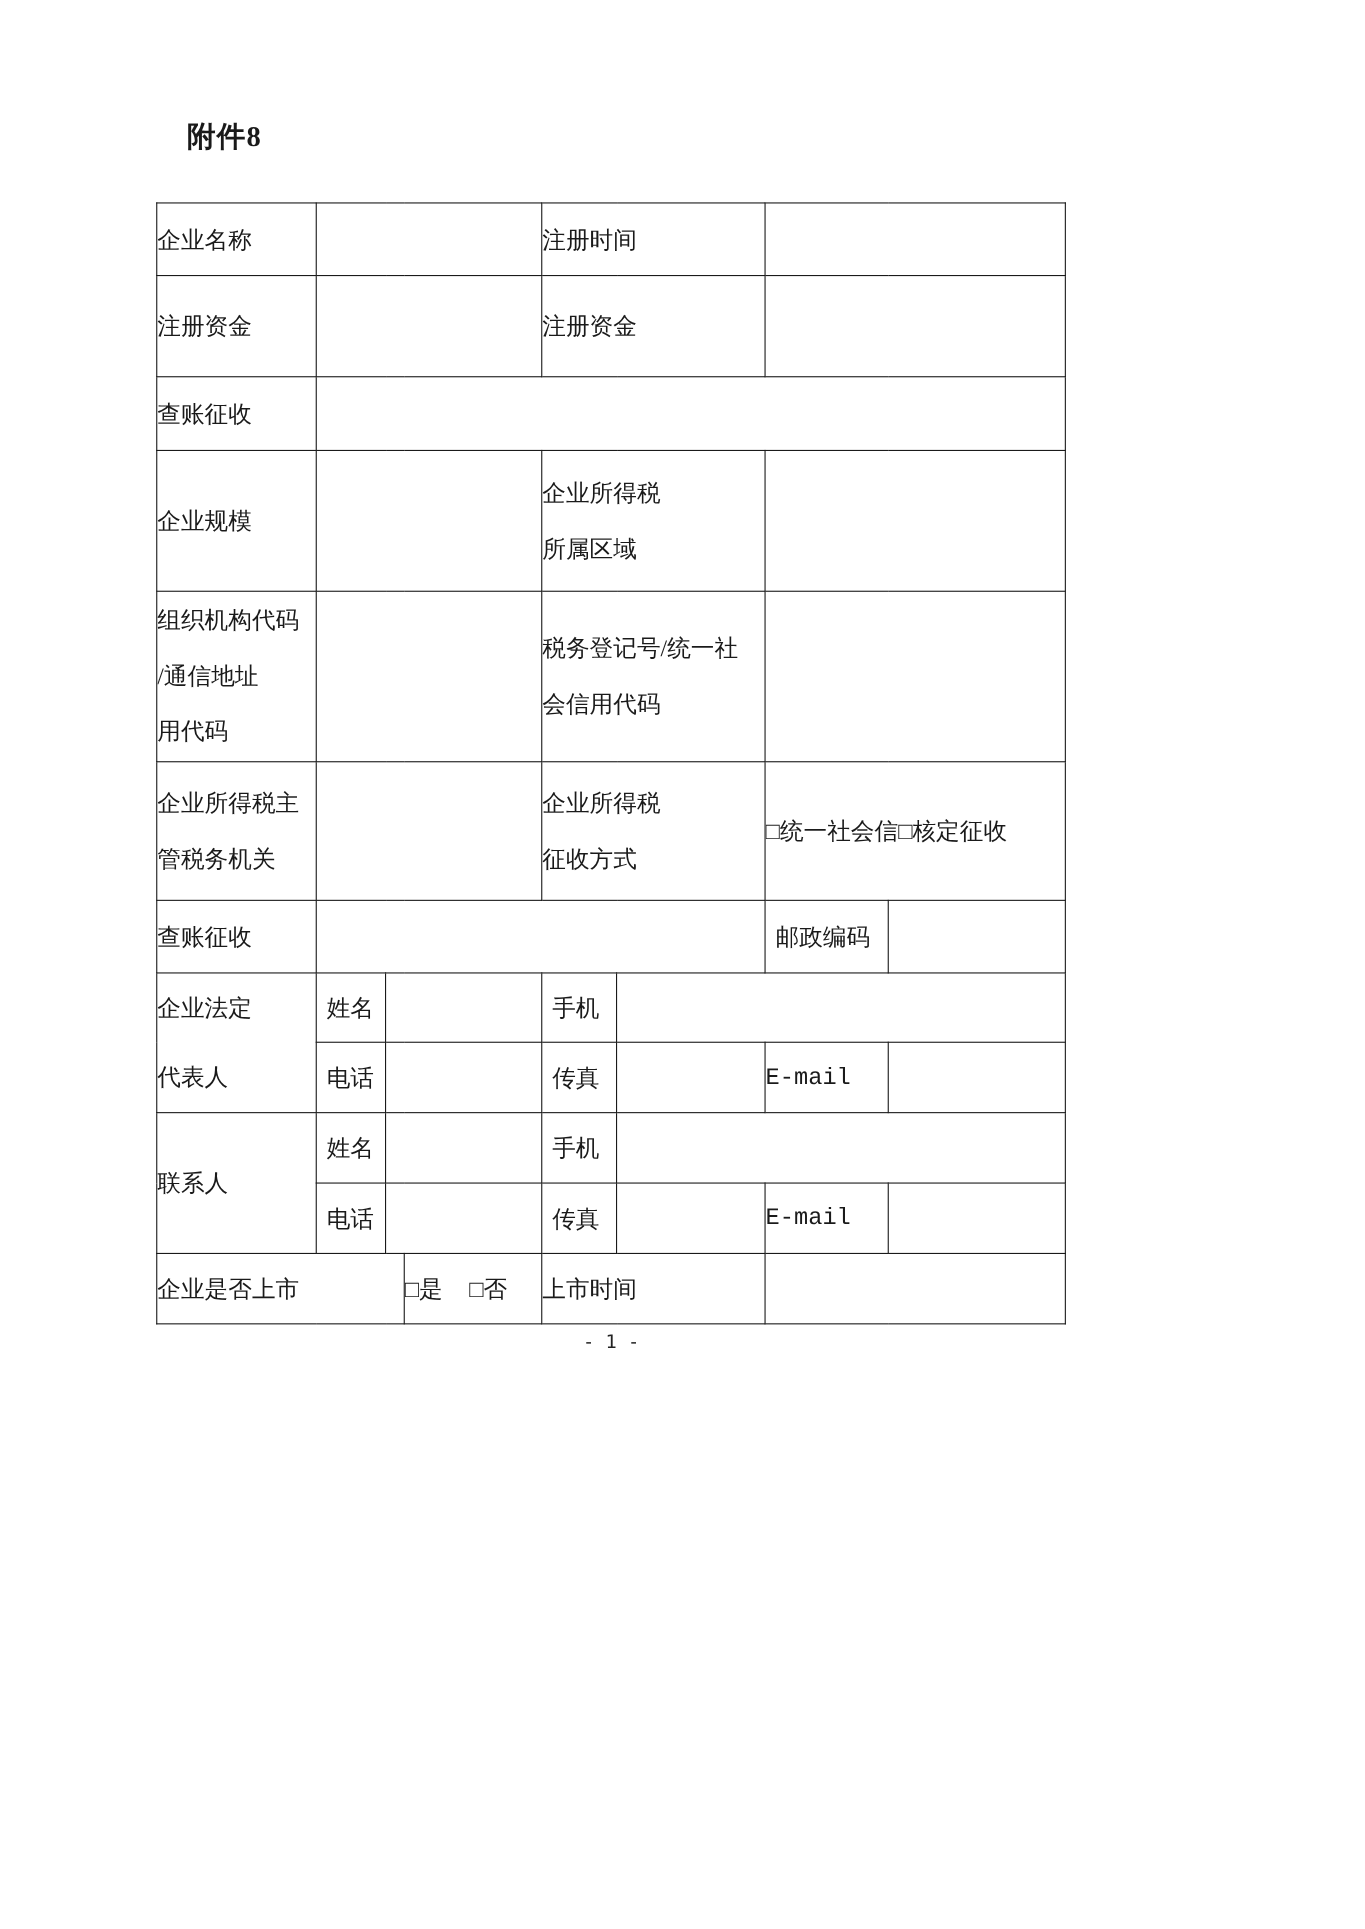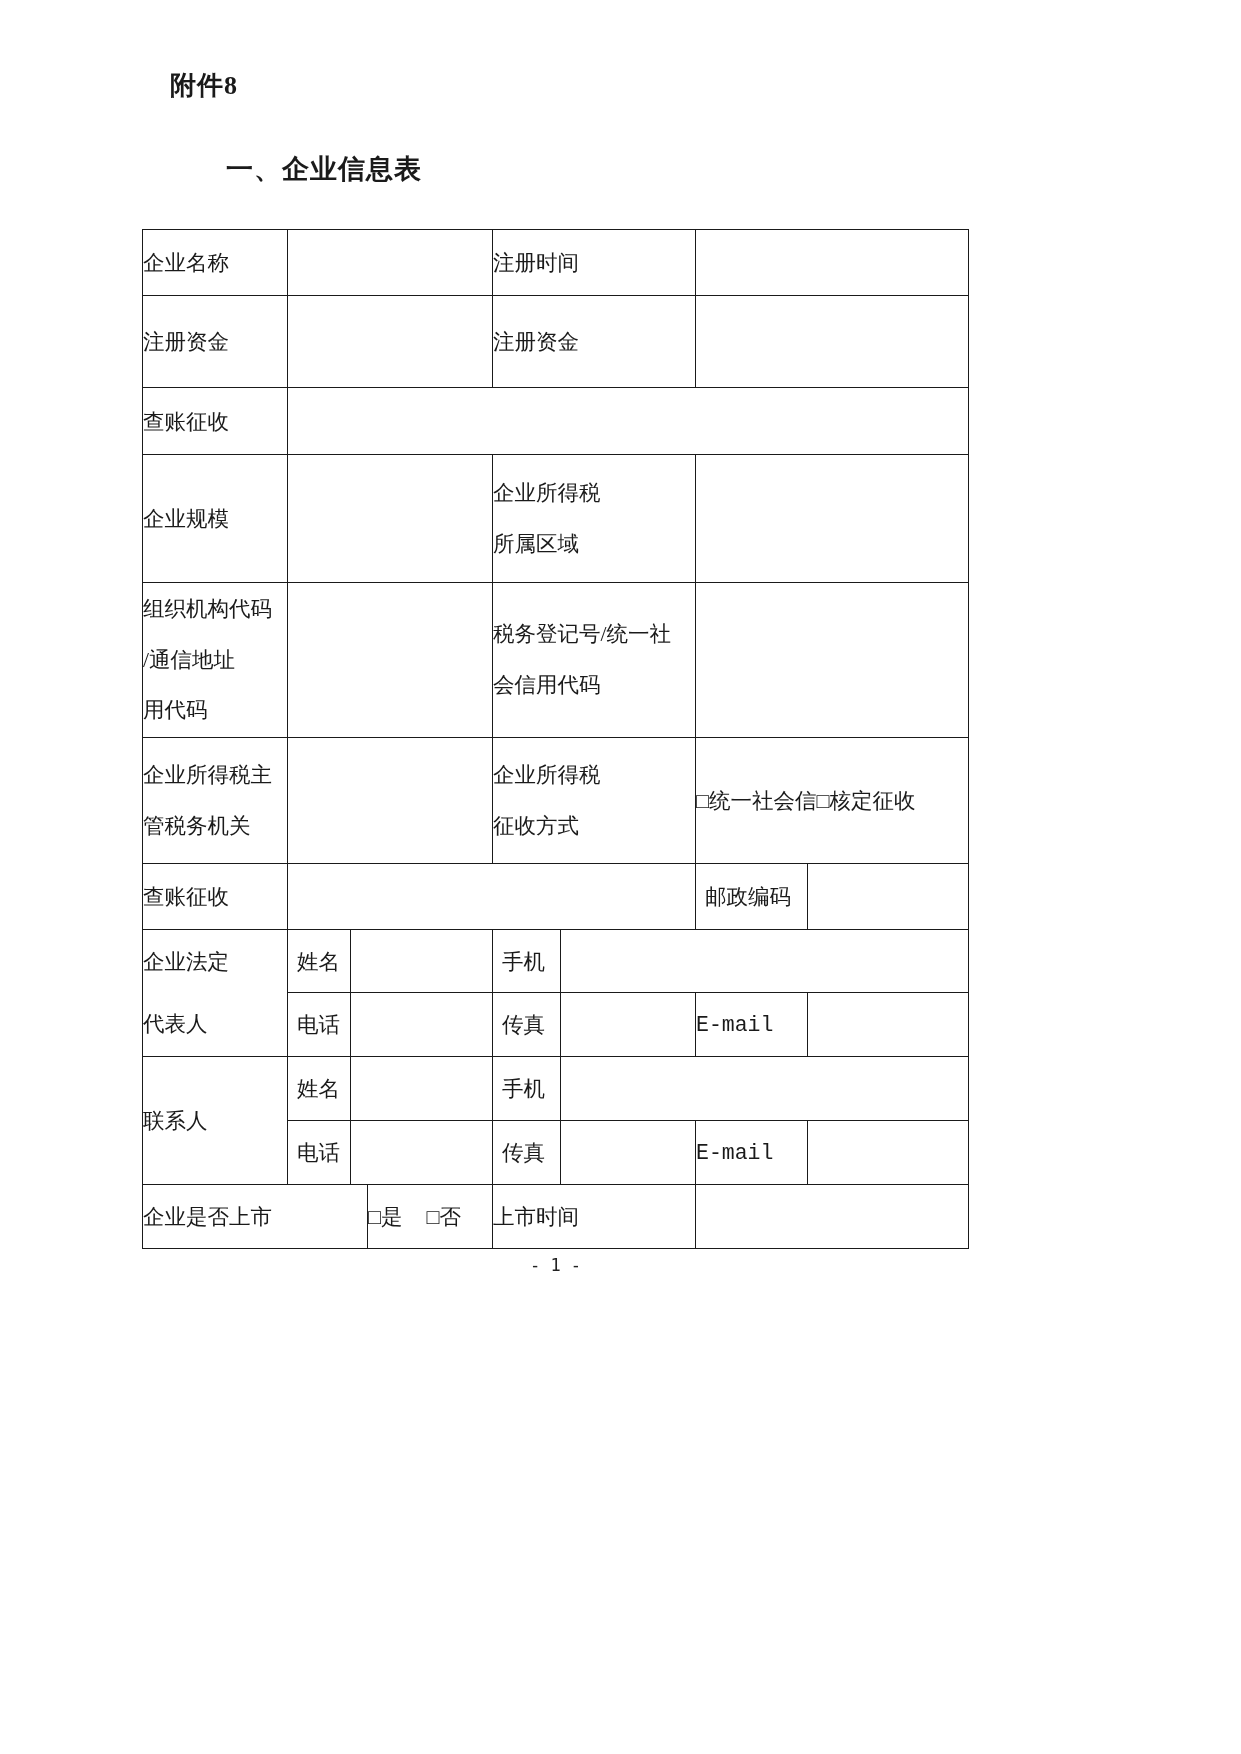--- a/index.html
+++ b/index.html
@@ -11,21 +11,21 @@
     font-family: "Liberation Serif", "DejaVu Serif", serif;
     color: #1a1a1a;
   }
   .page {
     position: absolute;
     left: 142px;
     top: 0;
     width: 827px;
   }
   .attachment {
-    margin-top: 68px;
+    margin-top: 107px;
     margin-left: 28px;
     font-size: 26px;
     font-weight: bold;
     letter-spacing: 1px;
   }
   .doc-title {
     margin-top: 40px;
     font-size: 29px;
     font-weight: bold;
     text-align: center;
@@ -77,21 +77,20 @@
   }
 </style>
 </head>
 <body>
 
 <div class="page">
 
   <div class="attachment">附件8</div>
 
 
-  <div class="section-title">一、企业信息表</div>
 
   <table class="info">
     <colgroup>
       <col style="width:145px">
       <col style="width:63px">
       <col style="width:17px">
       <col style="width:125px">
       <col style="width:68px">
       <col style="width:135px">
       <col style="width:112px">

